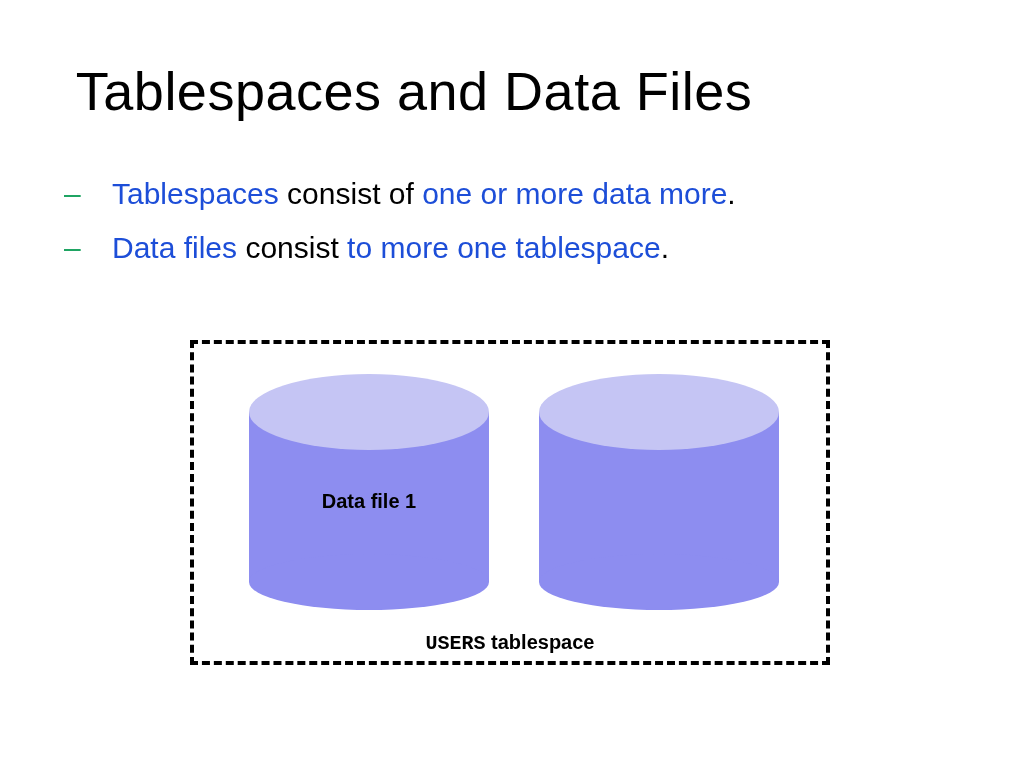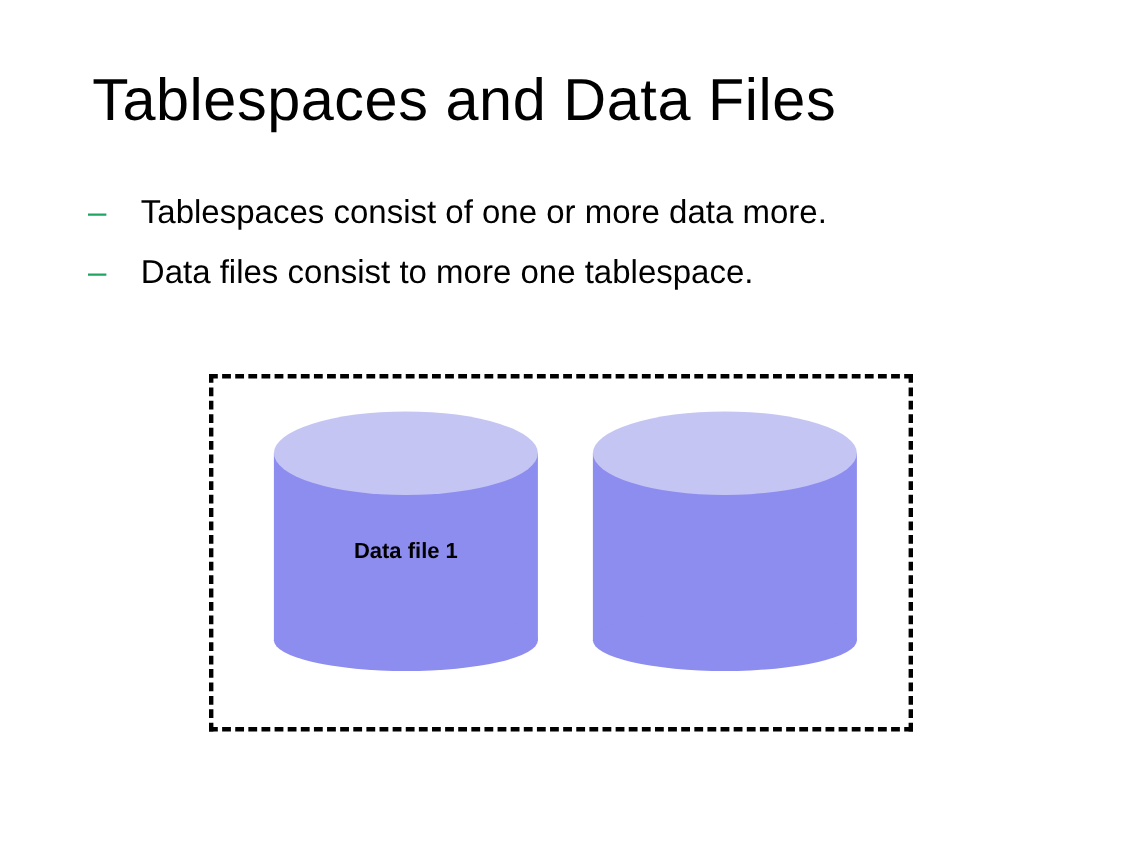--- a/index.html
+++ b/index.html
@@ -1,22 +1,22 @@
 <!DOCTYPE html>
 <html><head>
 <meta charset="utf-8">
 <style>
   * { margin: 0; padding: 0; box-sizing: border-box; }
   html, body { width: 1024px; height: 768px; background: #fff; font-family: Arial, Helvetica, sans-serif; }
-  .slide { width: 844px; height: 768px; position: relative; padding: 60px 60px 40px 60px; }
+  .slide { width: 844px; height: 768px; position: relative; padding: 60px 60px 40px 44px; }
   .title { font-size: 54px; text-align: center; color: #000; font-weight: 400; margin-bottom: 48px; letter-spacing: 0.5px; }
   .bullets { list-style: none; padding-left: 20px; }
   .bullets li { font-size: 30px; line-height: 1.6; color: #000; position: relative; padding-left: 48px; margin-bottom: 6px; }
   .bullets li::before { content: "–"; position: absolute; left: 0; color: #1fa463; font-size: 30px; }
-  .hl { color: #000000; }
+  .hl { color: #1d4ed8; }
   .diagram { position: absolute; left: 190px; top: 340px; width: 640px; height: 325px; border: 4px dashed #000; }
   .cyl-wrap { position: absolute; width: 240px; }
   .cyl-wrap.left { left: 55px; top: 30px; }
   .cyl-wrap.right { left: 345px; top: 30px; }
   .cyl-body { width: 240px; height: 170px; background: #8d8df0; position: relative; margin-top: 38px; border-top-left-radius: 0; border-top-right-radius: 0; }
   .cyl-top { position: absolute; top: -38px; left: 0; width: 240px; height: 76px; background: #c5c5f4; border-radius: 50%; z-index: 2; }
   .cyl-bottom { position: absolute; bottom: -28px; left: 0; width: 240px; height: 56px; background: #8d8df0; border-radius: 50%; }
   .cyl-label { position: absolute; width: 100%; text-align: center; top: 78px; font-size: 20px; font-weight: 700; color: #000000; z-index: 3; }
   .ts-label { position: absolute; bottom: 6px; width: 100%; text-align: center; font-size: 20px; font-weight: 700; color: #000; }
   .ts-label .mono { font-family: "Courier New", Courier, monospace; }
@@ -47,16 +47,19 @@
       </div>
     </div>
 
     <div class="cyl-wrap right">
       <div class="cyl-body">
         <div class="cyl-top"></div>
         <div class="cyl-bottom"></div>
       </div>
     </div>
 
+    <div class="ts-label">
+      <span class="mono">USERS</span><span> tablespace</span>
+    </div>
 
   </div>
 
 </div>
 
 </body></html>

